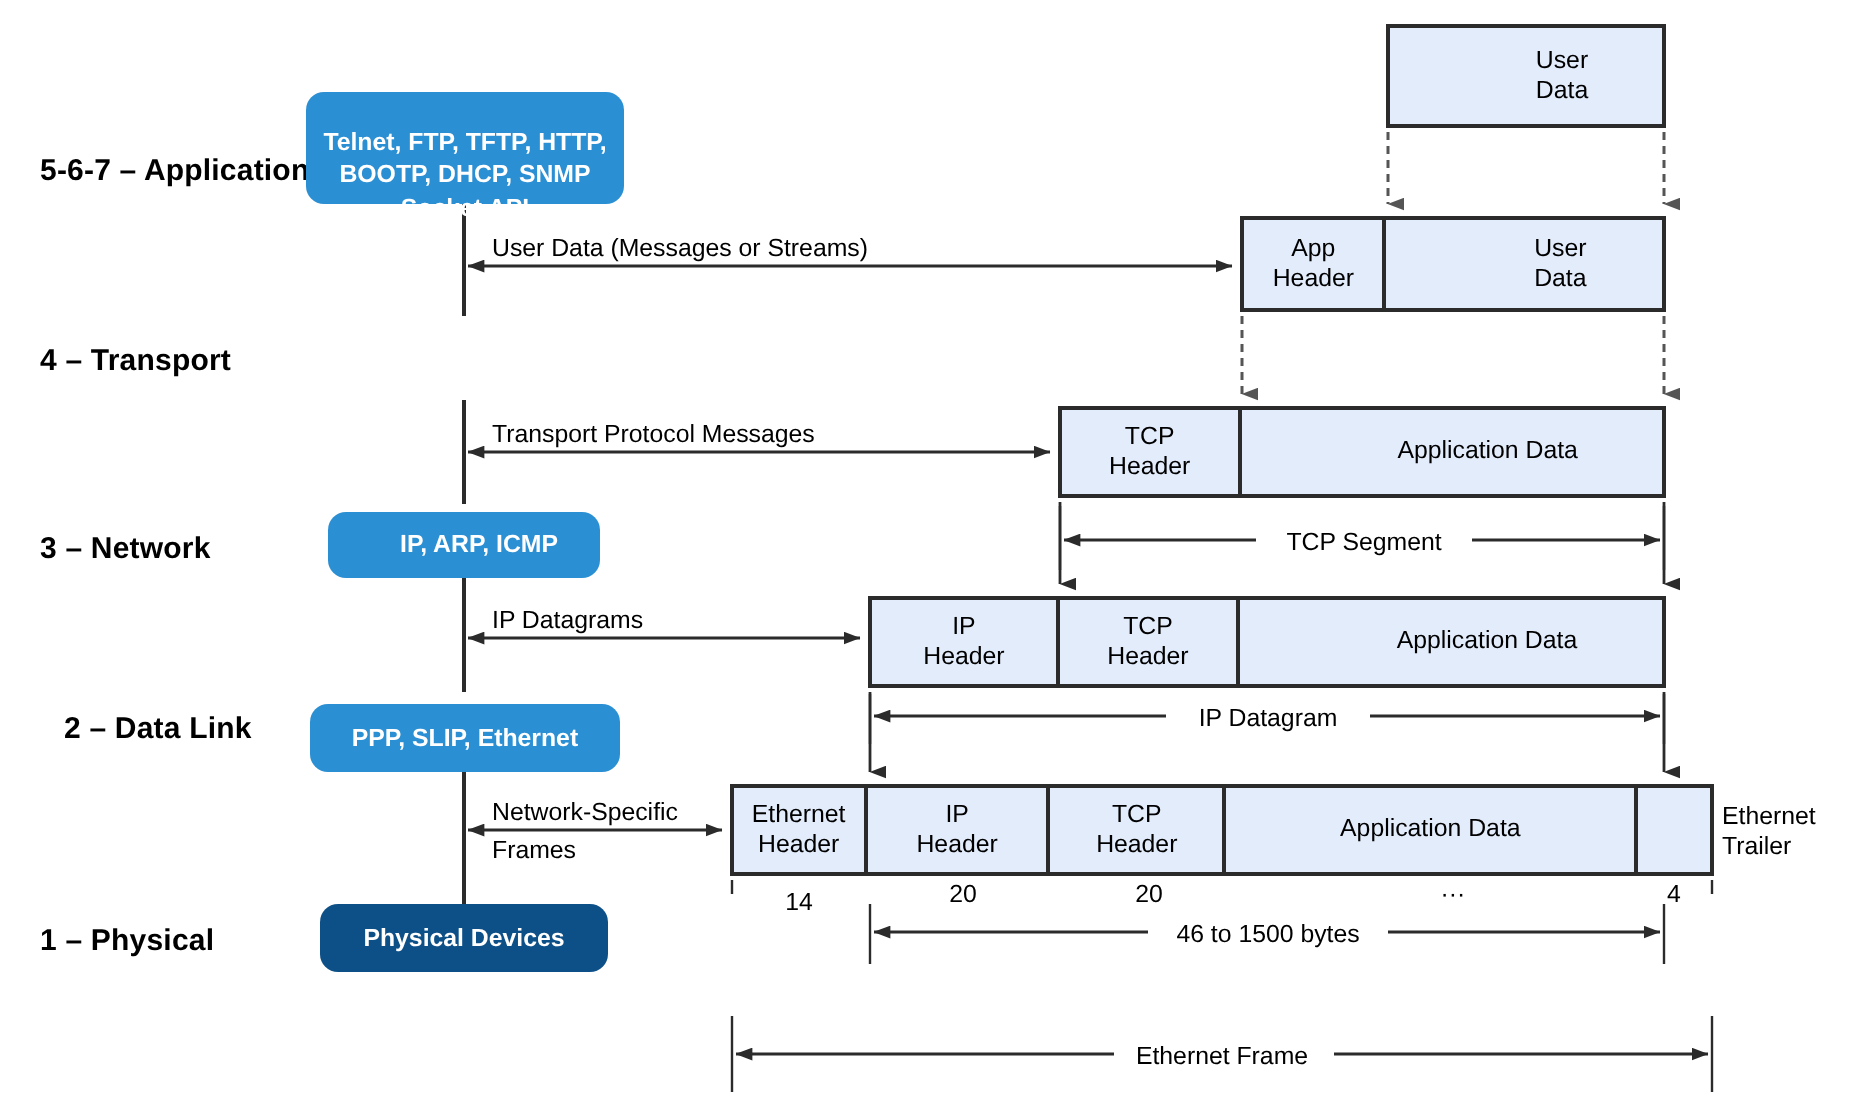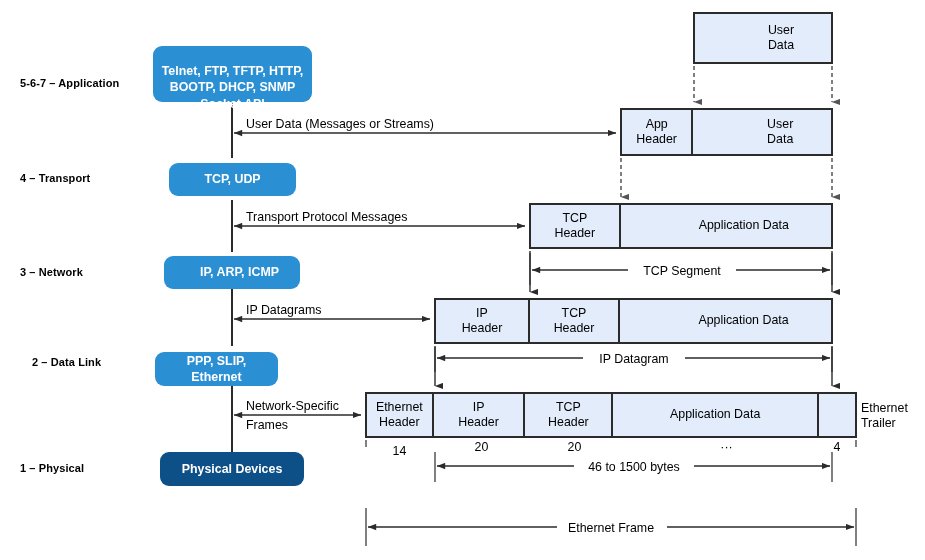--- a/index.html
+++ b/index.html
@@ -6,21 +6,21 @@
   body{
     width:925px;height:560px;background:#ffffff;
     font-family:"Liberation Sans",sans-serif;
     -webkit-font-smoothing:antialiased;
     overflow:hidden;position:relative;
   }
   #stage{position:absolute;left:0;top:0;width:925px;height:560px;}
 
   
   .layer-label{
-    position:absolute;font-size:11px;font-weight:bold;color:#000;
+    position:absolute;font-size:15px;font-weight:bold;color:#000;
     white-space:nowrap;letter-spacing:.1px;
   }
 
   
   .proto-box{
     position:absolute;border-radius:9px;background:#2b8fd4;
     color:#ffffff;font-size:12.4px;font-weight:bold;text-align:center;
     display:flex;align-items:center;justify-content:center;
     line-height:1.30;box-sizing:border-box;padding:2px 6px;
     z-index:5;
@@ -67,29 +67,26 @@
   <div class="spine" style="left:231px;top:200px;height:52px;"></div>
   <div class="spine" style="left:231px;top:289px;height:57px;"></div>
   <div class="spine" style="left:231px;top:386px;height:66px;"></div>
 
   <div class="proto-box" style="left:153px;top:46px;width:159px;height:56px;">
     <span style="white-space:pre-line;margin-top:27px;">Telnet, FTP, TFTP, HTTP,
 BOOTP, DHCP, SNMP
 Socket API</span>
   </div>
 
-  <div class="proto-box" style="left:169px;top:163px;width:127px;height:33px;">
-    <span style="white-space:pre-line;">TCP, UDP</span>
-  </div>
 
   <div class="proto-box" style="left:164px;top:256px;width:136px;height:33px;">
     <span style="white-space:pre-line;margin-left:15px;">IP, ARP, ICMP</span>
   </div>
 
-  <div class="proto-box" style="left:155px;top:352px;width:123px;height:34px;justify-content:center;">
+  <div class="proto-box" style="left:155px;top:352px;width:155px;height:34px;justify-content:center;">
     <span style="white-space:pre-line;">PPP, SLIP, Ethernet</span>
   </div>
 
   <div class="proto-box dark" style="left:160px;top:452px;width:144px;height:34px;">
     <span style="white-space:pre-line;">Physical Devices</span>
   </div>
 
   <div class="pkt-row" style="left:693px;top:12px;width:140px;height:52px;">
     <div class="pkt-cell" style="width:100%;">User
 Data</div>

